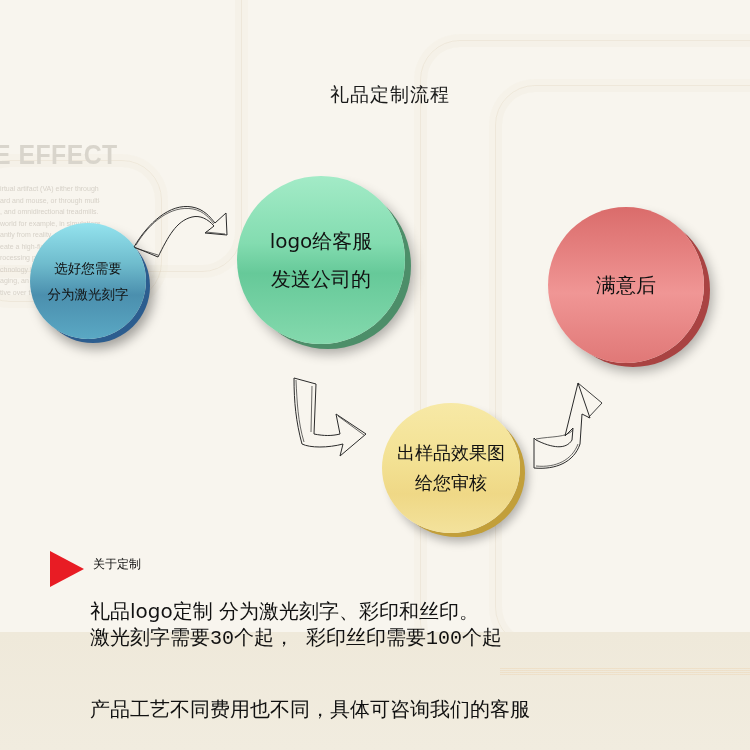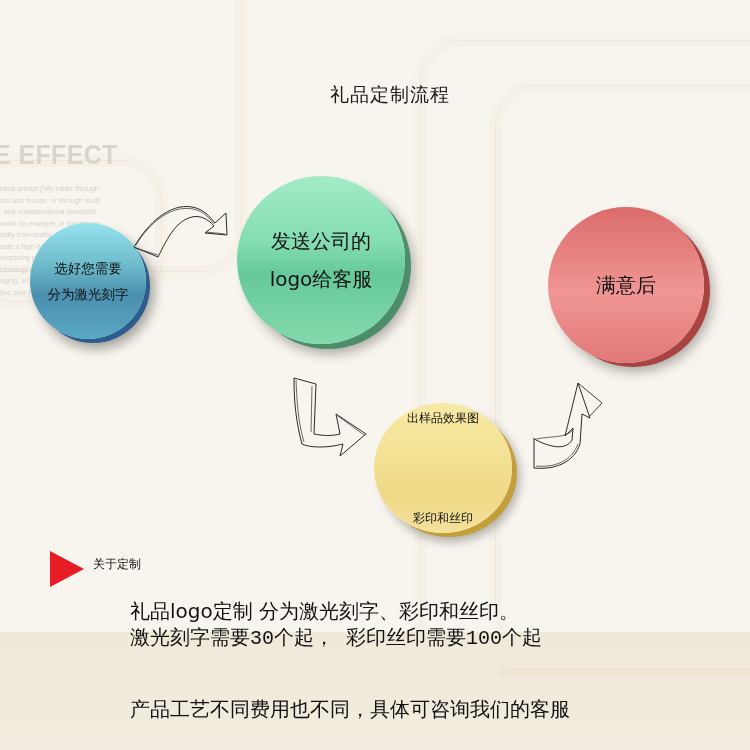--- a/index.html
+++ b/index.html
@@ -57,37 +57,37 @@
     box-shadow: 7px 6px 0 -1px #4c8e69, 9px 10px 12px rgba(0,0,0,0.3);
     font-size: 20px; line-height: 38px;
   }
   .c-red {
     left: 548px; top: 207px; width: 156px; height: 156px;
     background: linear-gradient(180deg, #da6c6b 0%, #e88685 35%, #f09695 55%, #e07877 100%);
     box-shadow: 7px 5px 0 -1px #a94342, 9px 9px 12px rgba(0,0,0,0.3);
     font-size: 20px; line-height: 38px;
   }
   .c-yellow {
-    left: 374px; top: 403px; width: 138px; height: 130px;
+    left: 382px; top: 403px; width: 138px; height: 130px;
     background: linear-gradient(180deg, #f7e9a6 0%, #f3e193 45%, #efd886 70%, #f3e29c 100%);
     box-shadow: 6px 5px 0 -1px #c29f3a, 8px 9px 10px rgba(0,0,0,0.28);
-    font-size: 12px; line-height: 30px; justify-content: space-between;
+    font-size: 18px; line-height: 30px;
   }
   .arrow { position: absolute; }
   .arrow svg { display: block; }
   .about-triangle {
     position: absolute; left: 50px; top: 551px; width: 0; height: 0;
     border-top: 18px solid transparent; border-bottom: 18px solid transparent;
     border-left: 34px solid #e81c24;
   }
   .about-heading {
     position: absolute; left: 93px; top: 556px; font-size: 12px; color: #111;
   }
   .about-line {
-    position: absolute; left: 90px; font-size: 20px; color: #111; white-space: nowrap; margin-left: 40px;
+    position: absolute; left: 90px; font-size: 20px; color: #111; white-space: nowrap;
   }
 </style>
 </head>
 <body>
 
 <div class="bg-layer" style="left:0;top:0;width:638px;height:750px;">
   <div class="bg-frame" style="left:-40px;top:-60px;width:280px;height:330px;"></div>
   <div class="bg-frame" style="left:420px;top:40px;width:380px;height:620px;"></div>
   <div class="bg-frame" style="left:495px;top:85px;width:300px;height:560px;"></div>
   <div class="bg-frame" style="left:-30px;top:160px;width:190px;height:140px;"></div>
@@ -119,36 +119,36 @@
 <div class="arrow" style="left:130px;top:195px;">
   <svg width="105" height="70" viewBox="0 0 105 70" fill="none" stroke="#2a2a2a" stroke-width="1" stroke-linejoin="round">
     <path d="M4 52 C18 28, 40 8, 62 12 C74 14, 80 22, 85 28 L96 18 L97 40 L75 38 L84 31 C78 24, 70 20, 62 22 C46 26, 38 42, 28 62 Z"></path>
     <path d="M6 50 C20 27, 41 10, 63 14 C74 16, 80 24, 84 29" stroke-width="0.7"></path>
     <path d="M5 53 L28 60" stroke-width="0.7"></path>
     <path d="M76 37 L95 39" stroke-width="0.7"></path>
   </svg>
 </div>
 
 <div class="circle c-green">
+  <span class="line">logo给客服</span>
   <span class="line">发送公司的</span>
-  <span class="line">logo给客服</span>
 </div>
 
 <div class="arrow" style="left:288px;top:372px;">
   <svg width="82" height="88" viewBox="0 0 82 88" fill="none" stroke="#2a2a2a" stroke-width="1" stroke-linejoin="round">
     <path d="M6 6 L28 12 L26 62 C36 64, 44 64, 52 62 L48 42 L78 62 L52 84 L55 72 C40 76, 22 76, 14 72 C8 50, 6 30, 6 6 Z"></path>
     <path d="M8 8 C9 30, 10 50, 16 70" stroke-width="0.7"></path>
     <path d="M24 14 L23 60" stroke-width="0.7"></path>
     <path d="M50 44 L76 63" stroke-width="0.7"></path>
   </svg>
 </div>
 
 <div class="circle c-yellow">
   <span class="line">出样品效果图</span>
-  <span class="line">彩印和丝印</span>
+  <span class="line">给您审核</span>
 </div>
 
 <div class="arrow" style="left:530px;top:378px;">
   <svg width="75" height="95" viewBox="0 0 75 95" fill="none" stroke="#2a2a2a" stroke-width="1" stroke-linejoin="round">
     <path d="M4 60 L4 90 C26 92, 44 84, 50 66 L52 36 L60 40 L48 5 L35 58 L43 50 L42 62 C36 72, 22 70, 6 62 Z"></path>
     <path d="M6 61 C22 58, 36 60, 43 52" stroke-width="0.7"></path>
     <path d="M6 88 C26 90, 42 82, 48 66" stroke-width="0.7"></path>
     <path d="M48 5 L72 25 L58 40" stroke-width="0.9"></path>
   </svg>
 </div>

